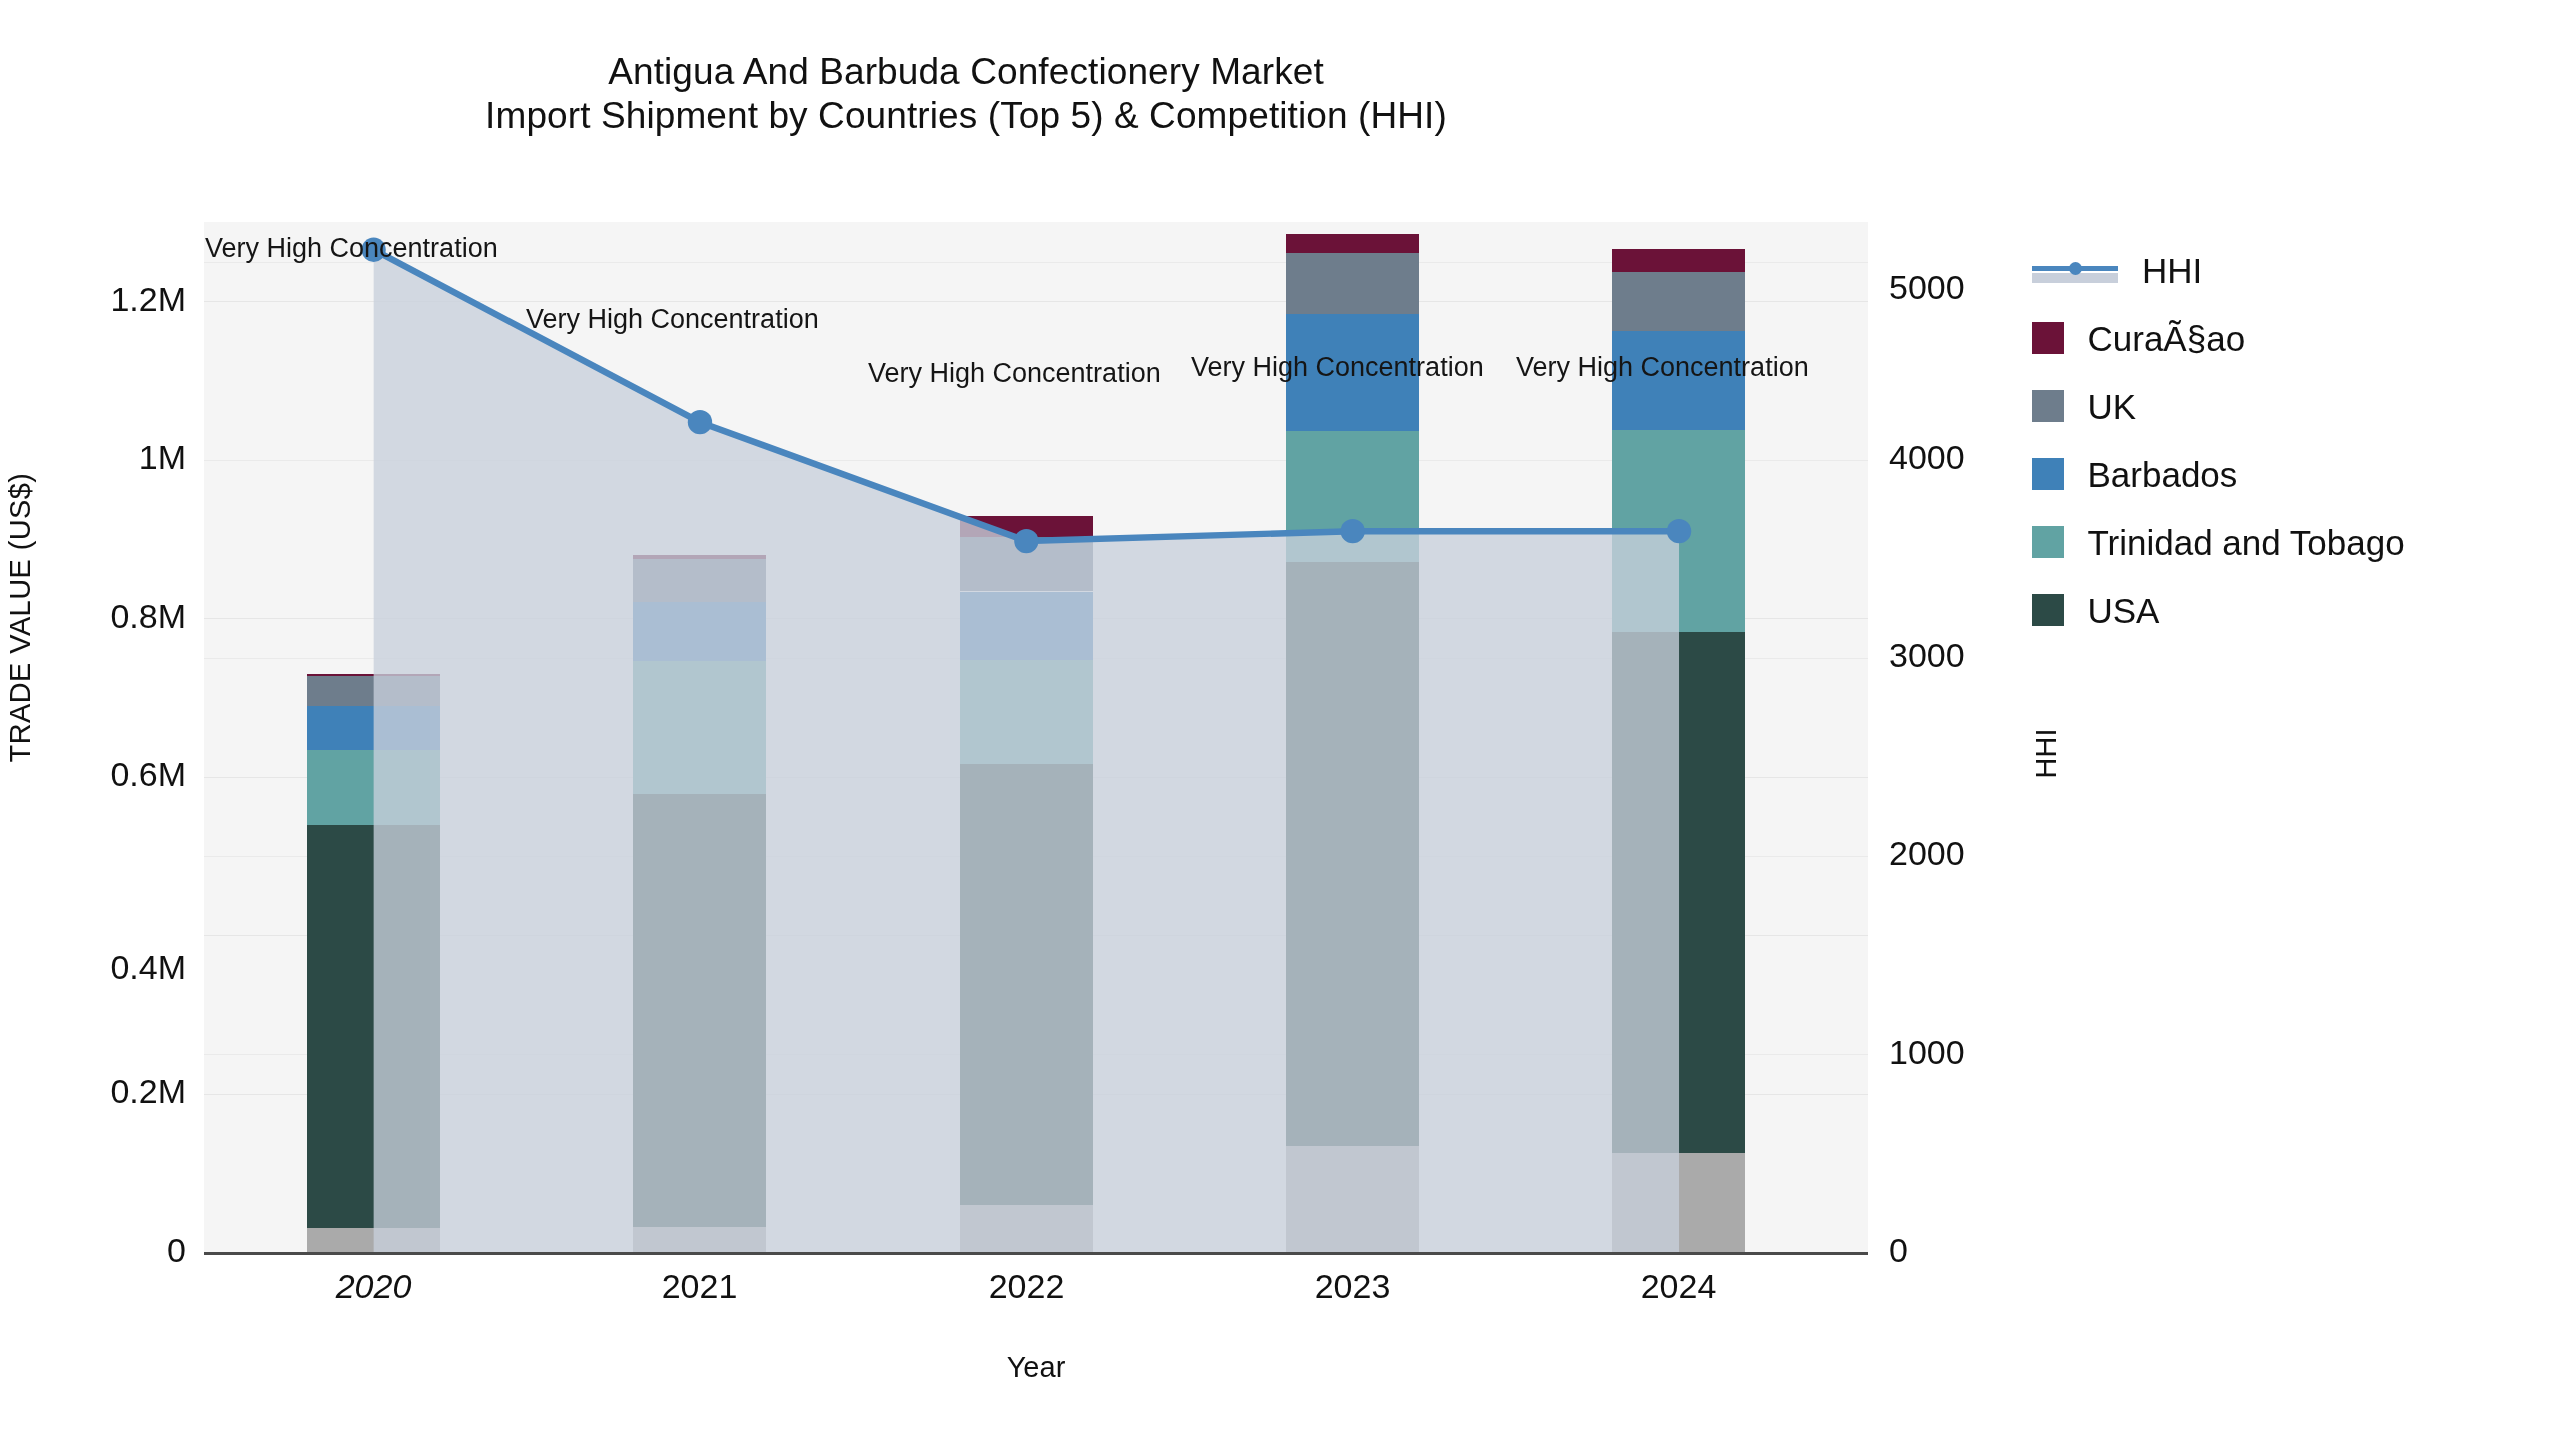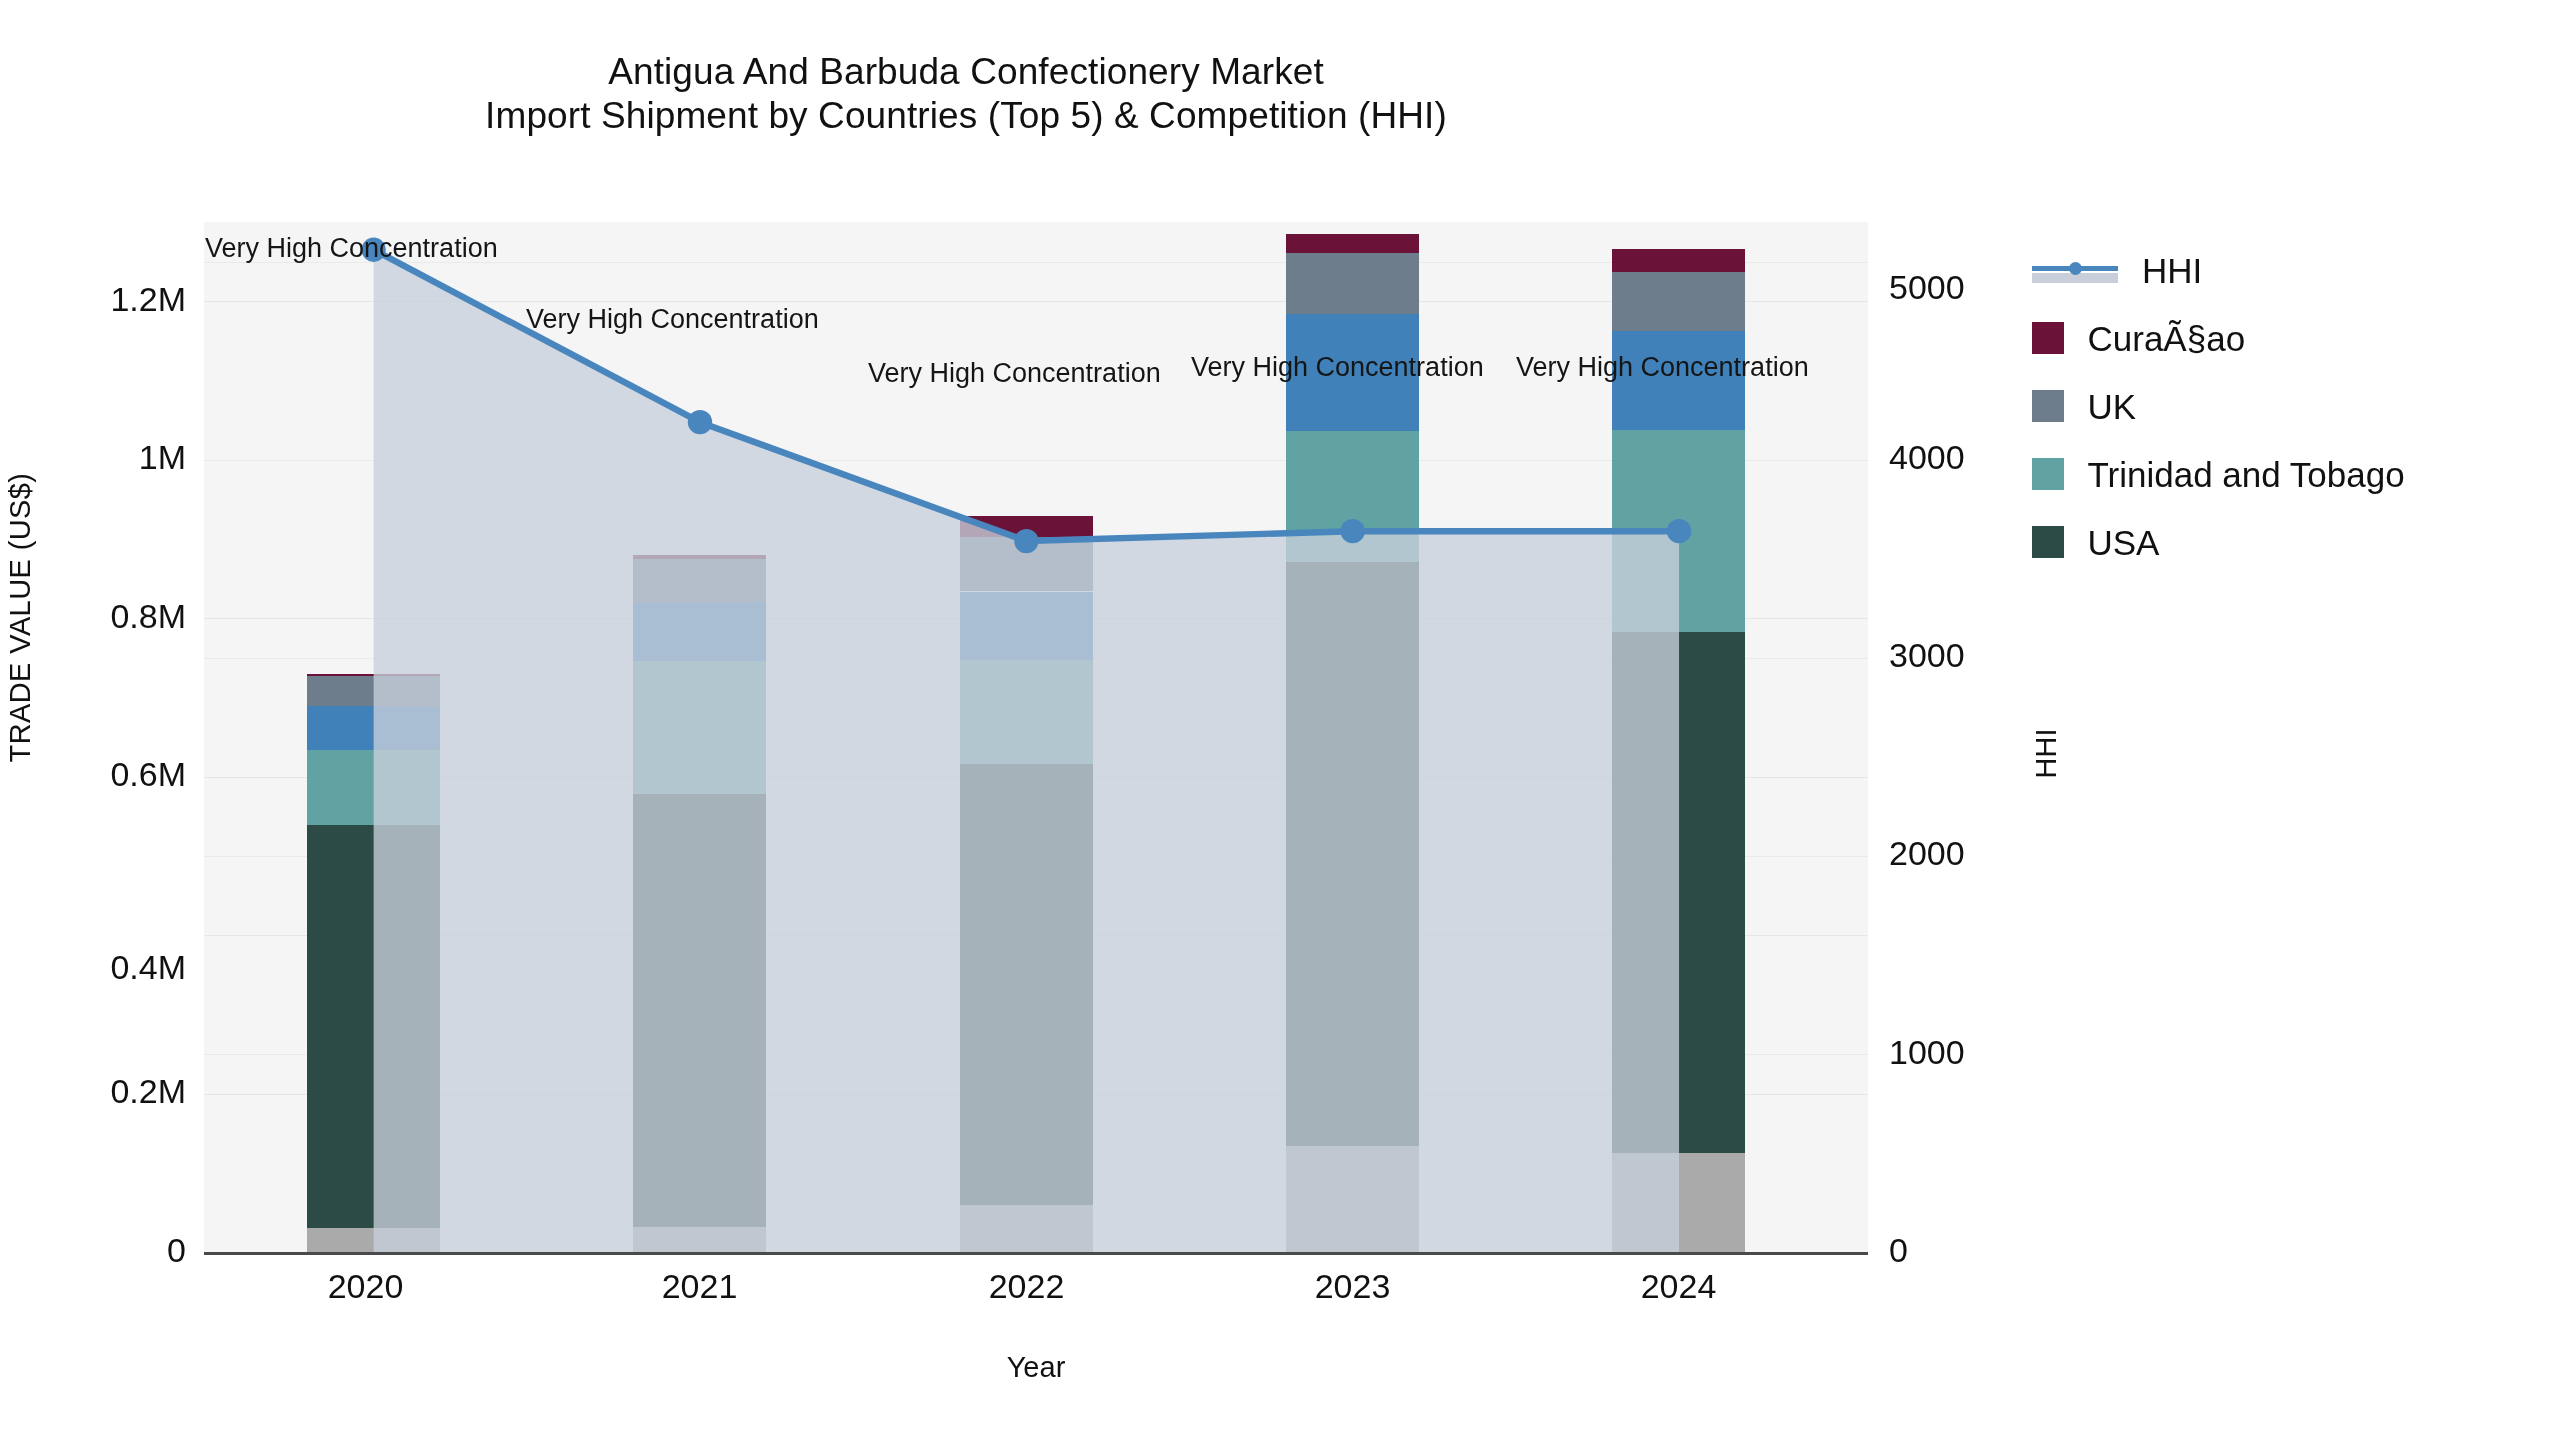--- a/index.html
+++ b/index.html
@@ -147,21 +147,21 @@
 <div id="yticks-right">
     <div class="ytick-r" style="left: 1889px; top: 1231px;">0</div>
     <div class="ytick-r" style="left: 1889px; top: 1033px;">1000</div>
     <div class="ytick-r" style="left: 1889px; top: 834px;">2000</div>
     <div class="ytick-r" style="left: 1889px; top: 636px;">3000</div>
     <div class="ytick-r" style="left: 1889px; top: 438px;">4000</div>
     <div class="ytick-r" style="left: 1889px; top: 240px; margin-top: 28px;">5000</div>
   </div>
 
 <div id="xticks">
-    <div class="xtick" style="left: 251px; top: 1267px;">2020</div>
+    <div class="xtick" style="left: 259px; top: 1267px; font-style: italic;">2020</div>
     <div class="xtick" style="left: 585px; top: 1267px;">2021</div>
     <div class="xtick" style="left: 912px; top: 1267px;">2022</div>
     <div class="xtick" style="left: 1238px; top: 1267px;">2023</div>
     <div class="xtick" style="left: 1564px; top: 1267px;">2024</div>
   </div>
 
 <div id="ylabel-left">TRADE VALUE (US$)</div>
 <div id="ylabel-right">HHI</div>
 <div id="xlabel">Year</div>
 
@@ -176,20 +176,24 @@
     </div>
     <div class="legend-row">
       <span class="legend-swatch" style="background: rgb(107, 18, 56);"></span>
       <span class="legend-label">CuraÃ§ao</span>
     </div>
     <div class="legend-row">
       <span class="legend-swatch" style="background: rgb(110, 125, 140);"></span>
       <span class="legend-label">UK</span>
     </div>
     <div class="legend-row">
+      <span class="legend-swatch" style="background: rgb(63, 129, 184);"></span>
+      <span class="legend-label">Barbados</span>
+    </div>
+    <div class="legend-row">
       <span class="legend-swatch" style="background: rgb(97, 163, 163);"></span>
       <span class="legend-label">Trinidad and Tobago</span>
     </div>
     <div class="legend-row">
       <span class="legend-swatch" style="background: rgb(44, 74, 70);"></span>
       <span class="legend-label">USA</span>
     </div>
   </div>
 
 <div class="annot" style="left: 205px; top: 233px;">Very High Concentration</div>

